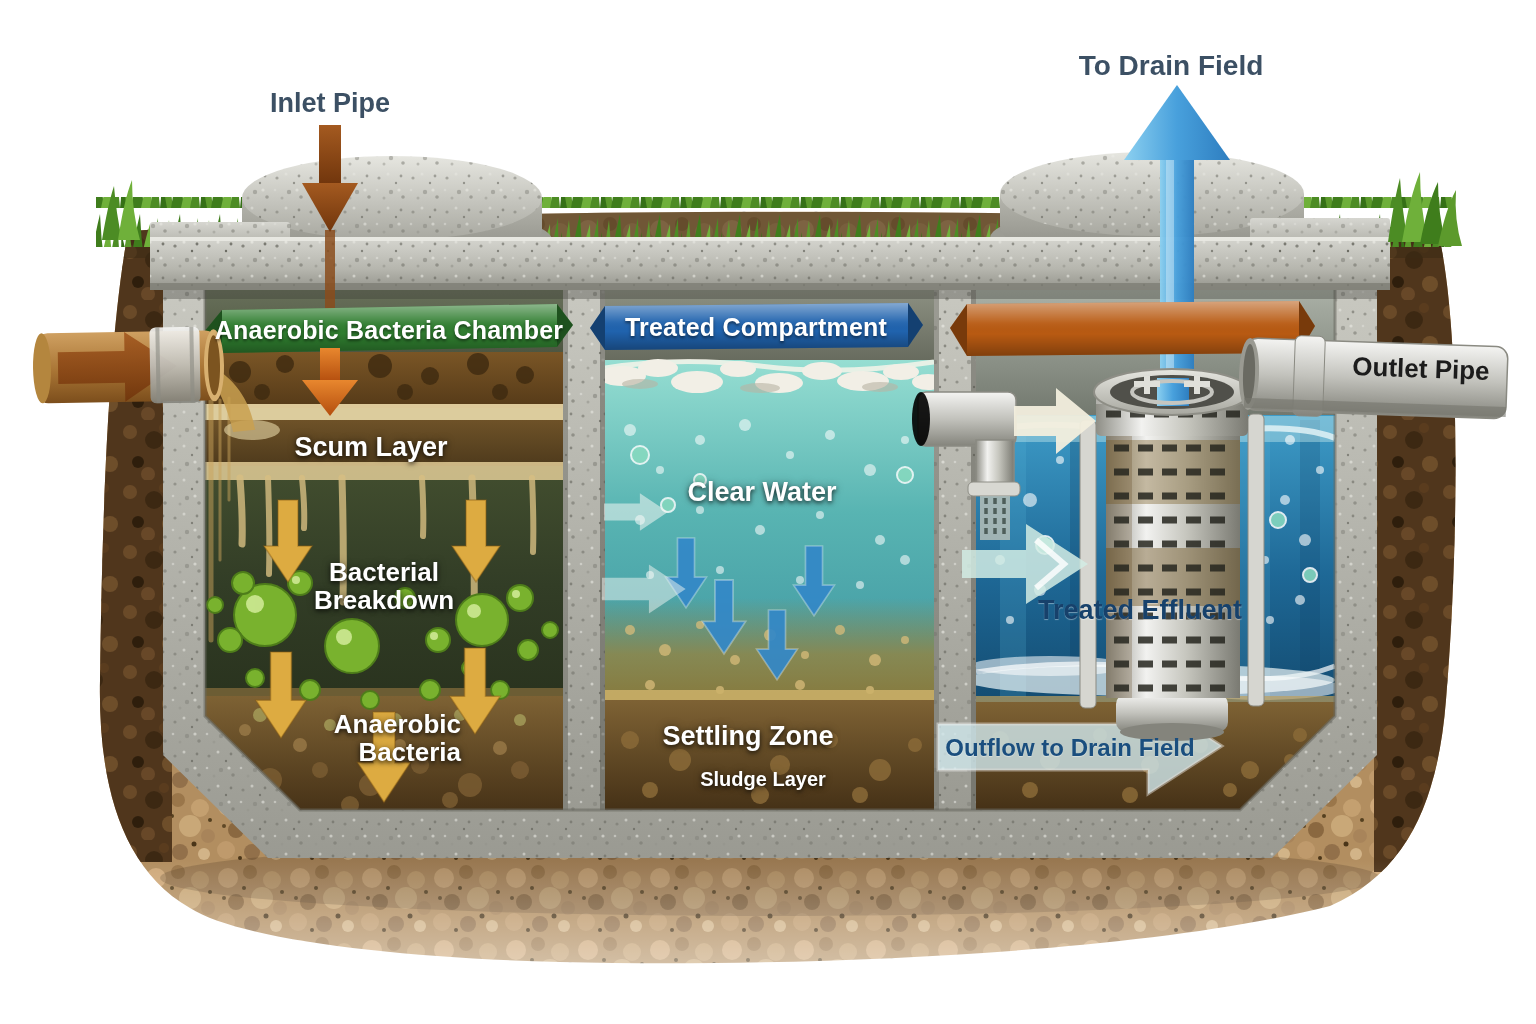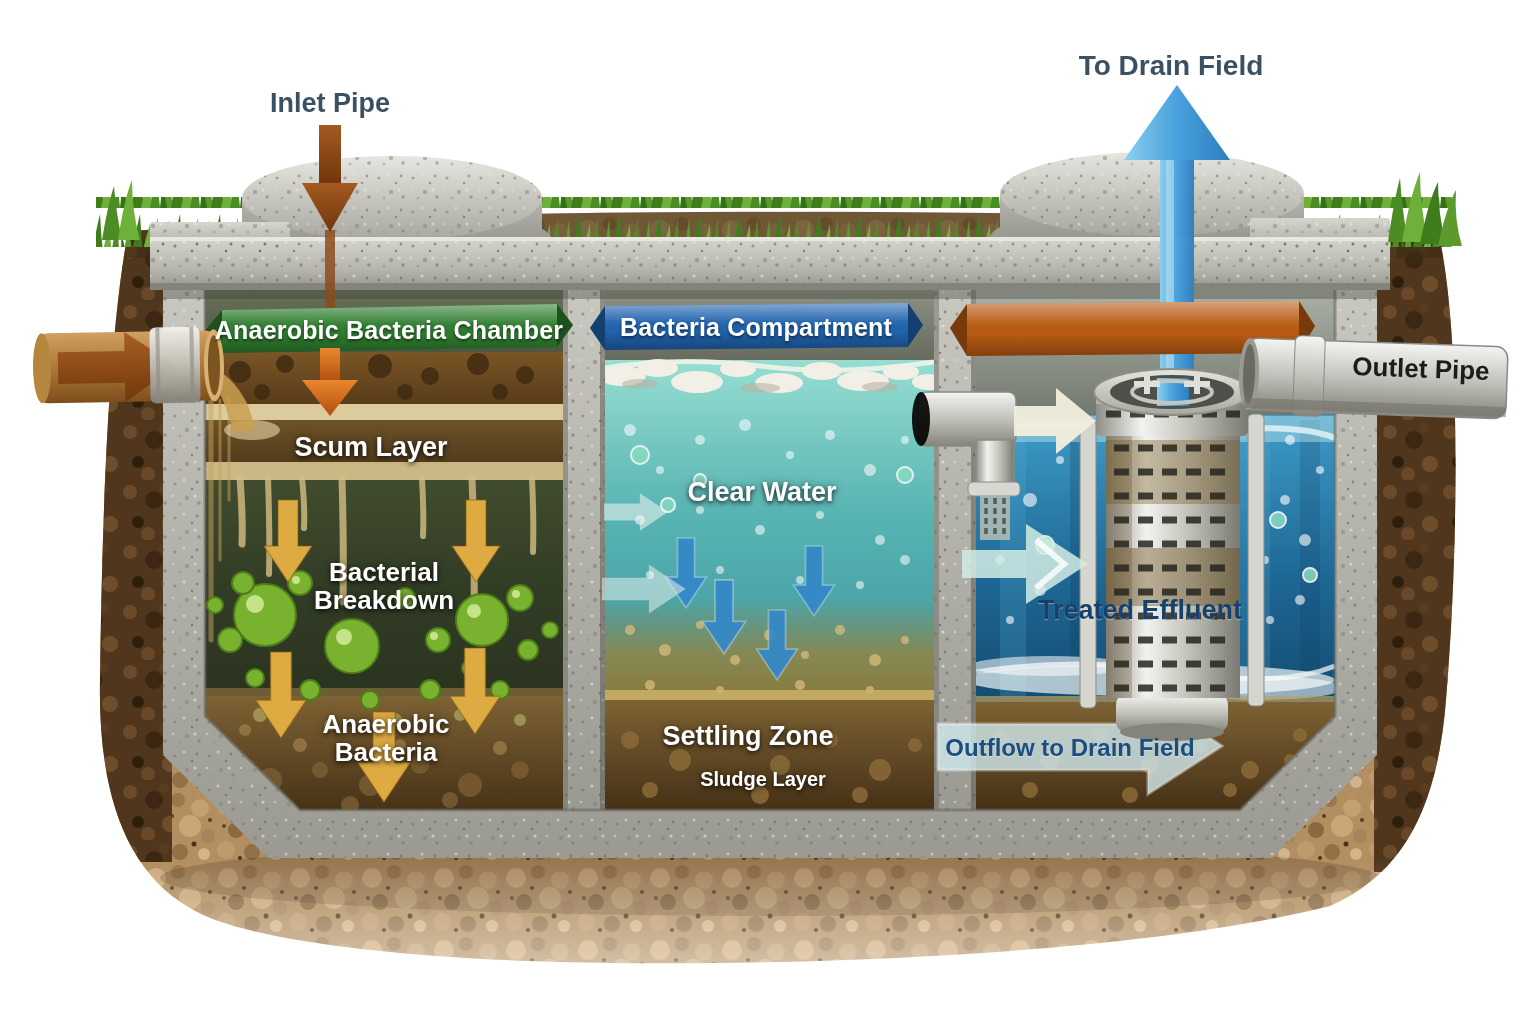--- a/index.html
+++ b/index.html
@@ -603,25 +603,25 @@
     <path d="M1036,540 L1064,564 L1036,588" stroke="#ffffff" stroke-width="6" fill="none" opacity=".8"></path>
   </g>
 </g>
 </svg>
 
 <div class="lbl slate" style="left:330px;top:103px;font-size:27px;">Inlet Pipe</div>
 <div class="lbl slate" style="left:1171px;top:66px;font-size:28px;">To Drain Field</div>
 <div class="lbl" style="left:1421px;top:369px;font-size:26px;color:#1c1c1c;transform:translate(-50%,-50%) rotate(2deg);">Outlet Pipe</div>
 
 <div class="lbl bannertxt" style="left:389px;top:330px;">Anaerobic Bacteria Chamber</div>
-<div class="lbl bannertxt" style="left:756px;top:327px;">Bacteria Compartment</div>
+<div class="lbl bannertxt" style="left:756px;top:327px;">Treated Compartment</div>
 
 <div class="lbl white" style="left:371px;top:447px;font-size:27px;">Scum Layer</div>
 <div class="lbl white wrap" style="left:384px;top:549px;font-size:26px;width:160px;">Bacterial Breakdown</div>
-<div class="lbl white wrap" style="left:386px;top:701px;font-size:26px;width:150px;">Anaerobic Bacteria</div>
+<div class="lbl white wrap" style="left:386px;top:701px;font-size:26px;width:150px;text-align:right;">Anaerobic Bacteria</div>
 
 <div class="lbl white" style="left:762px;top:492px;font-size:27px;">Clear Water</div>
 <div class="lbl white" style="left:748px;top:717px;font-size:27px;margin-top:19px;">Settling Zone</div>
 <div class="lbl white" style="left:763px;top:779px;font-size:20px;">Sludge Layer</div>
 
 <div class="lbl navy" style="left:1140px;top:610px;font-size:27px;">Treated Effluent</div>
 <div class="lbl navy" style="left:1070px;top:748px;font-size:24px;color:#1a4e7e;">Outflow to Drain Field</div>
 </div>
 
 </body></html>

